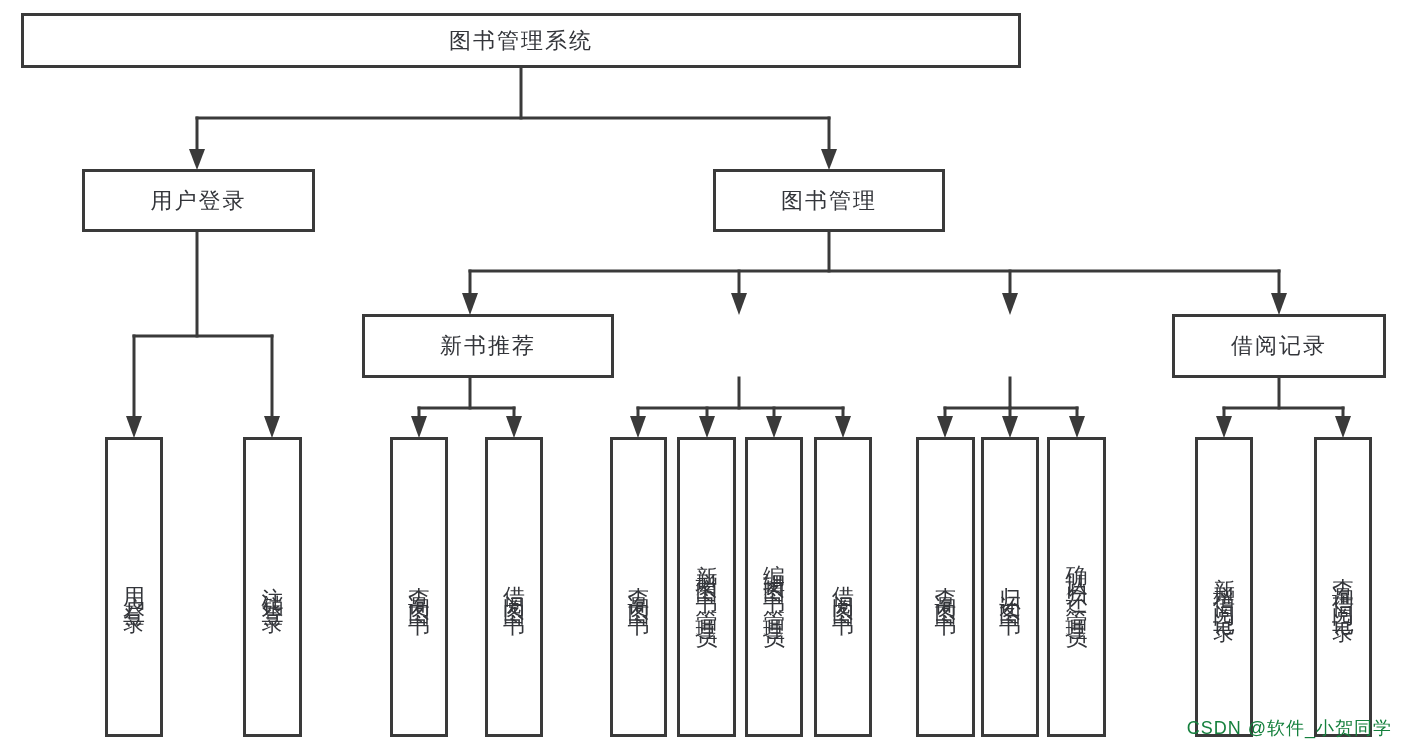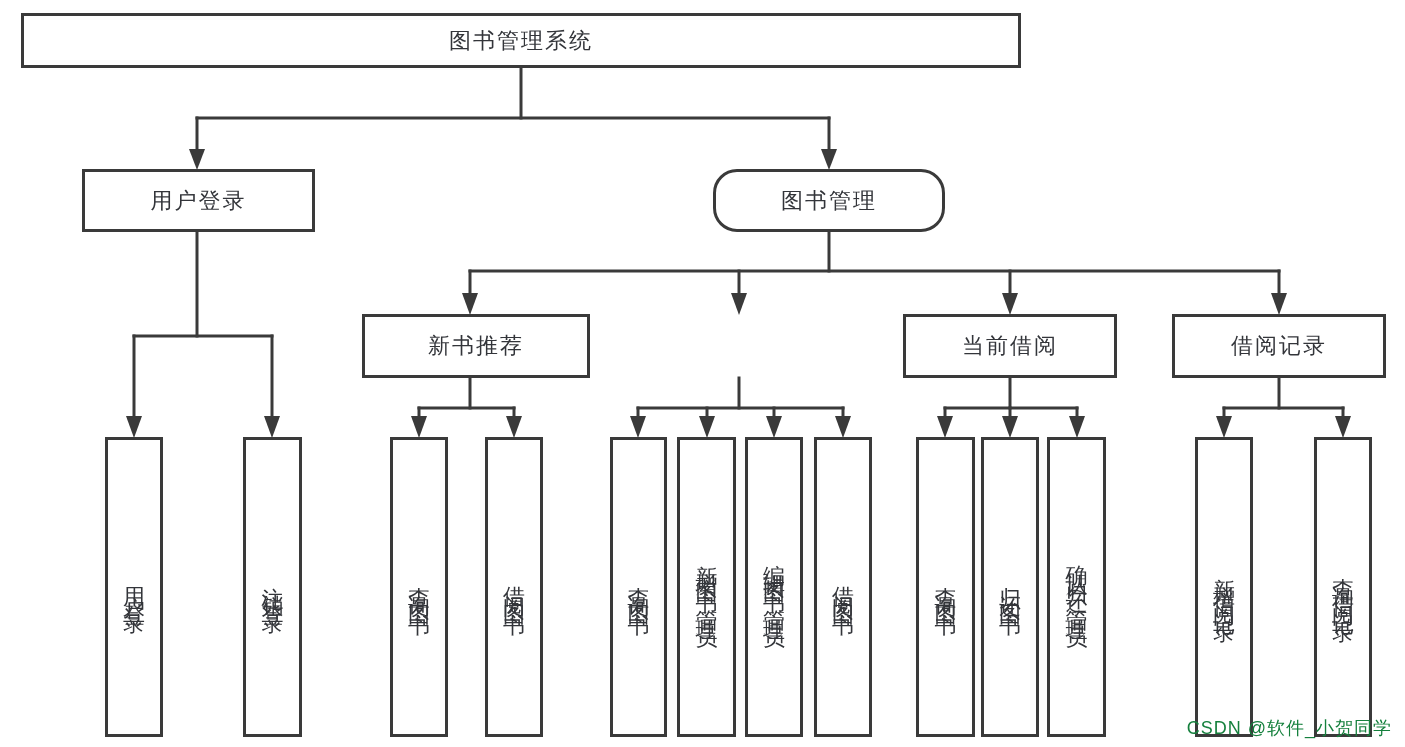--- a/index.html
+++ b/index.html
@@ -116,29 +116,26 @@
       <polygon points="1335,416 1351,416 1343,438"></polygon>
   </svg>
 
   <div class="box hbox" style="left:21px; top:13px; width:1000px; height:55px;">
     <span>图书管理系统</span>
   </div>
 
   <div class="box hbox" style="left:82px; top:169px; width:233px; height:63px;">
     <span>用户登录</span>
   </div>
-  <div class="box hbox" style="left:713px; top:169px; width:232px; height:63px;border-radius:24px;">
+  <div class="box hbox" style="left:713px; top:169px; width:232px; height:63px;">
     <span>图书管理</span>
   </div>
 
-  <div class="box hbox" style="left:362px; top:314px; width:228px; height:64px;">
+  <div class="box hbox" style="left:362px; top:314px; width:252px; height:64px;">
     <span>新书推荐</span>
-  </div>
-  <div class="box hbox" style="left:903px; top:314px; width:214px; height:64px;">
-    <span>当前借阅</span>
   </div>
   <div class="box hbox" style="left:1172px; top:314px; width:214px; height:64px;">
     <span>借阅记录</span>
   </div>
 
   <div class="box vbox" style="left:105px; top:437px; width:58px; height:300px;">
     <span>用户登录</span>
   </div>
   <div class="box vbox" style="left:243px; top:437px; width:59px; height:300px;">
     <span>注销登录</span>

